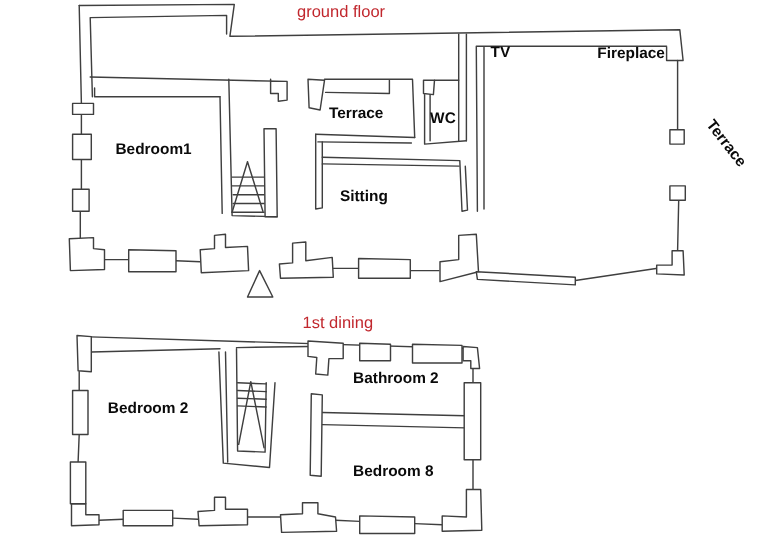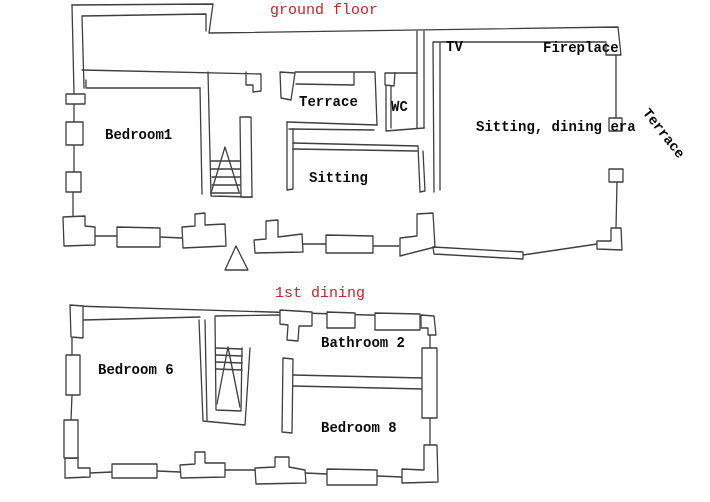--- a/index.html
+++ b/index.html
@@ -1,18 +1,18 @@
 <!DOCTYPE html>
 <html><head>
 <meta charset="utf-8">
 <style>
   html,body{margin:0;padding:0;background:#ffffff;}
   .canvas{
     position:relative;width:710px;height:502px;background:#ffffff;overflow:hidden;
-    font-family:Liberation Mono, monospace;
+    font-family:Liberation Sans, sans-serif;
   }
   .canvas svg{position:absolute;left:0;top:0;}
   .lbl{
     position:absolute;white-space:nowrap;color:#0a0a0a;
     font-size:14px;font-weight:bold;line-height:1.1;letter-spacing:0px;
   }
   .floor-title{
     color:#c1272d;font-size:15px;font-weight:normal;
   }
   .rot{transform:rotate(52deg);transform-origin:0 0;}
@@ -109,22 +109,21 @@
     </g>
   </svg>
 
   <div class="lbl floor-title" style="left:270px;top:3px">ground floor</div>
 
   <div class="lbl" style="left:446px;top:40px">TV</div>
   <div class="lbl" style="left:543px;top:41px">Fireplace</div>
   <div class="lbl" style="left:299px;top:95px">Terrace</div>
   <div class="lbl" style="left:391px;top:100px">WC</div>
   <div class="lbl" style="left:105px;top:128px">Bedroom1</div>
-  <div class="lbl" style="left:476px;top:120px">Sitting, dining era</div>
   <div class="lbl" style="left:309px;top:171px">Sitting</div>
   <div class="lbl rot" style="left:651px;top:106px">Terrace</div>
 
   <div class="lbl floor-title" style="left:275px;top:286px">1st dining</div>
 
-  <div class="lbl" style="left:98px;top:363px">Bedroom 6</div>
+  <div class="lbl" style="left:98px;top:363px">Bedroom 2</div>
   <div class="lbl" style="left:321px;top:336px">Bathroom 2</div>
   <div class="lbl" style="left:321px;top:421px">Bedroom 8</div>
 </div>
 
 </body></html>

